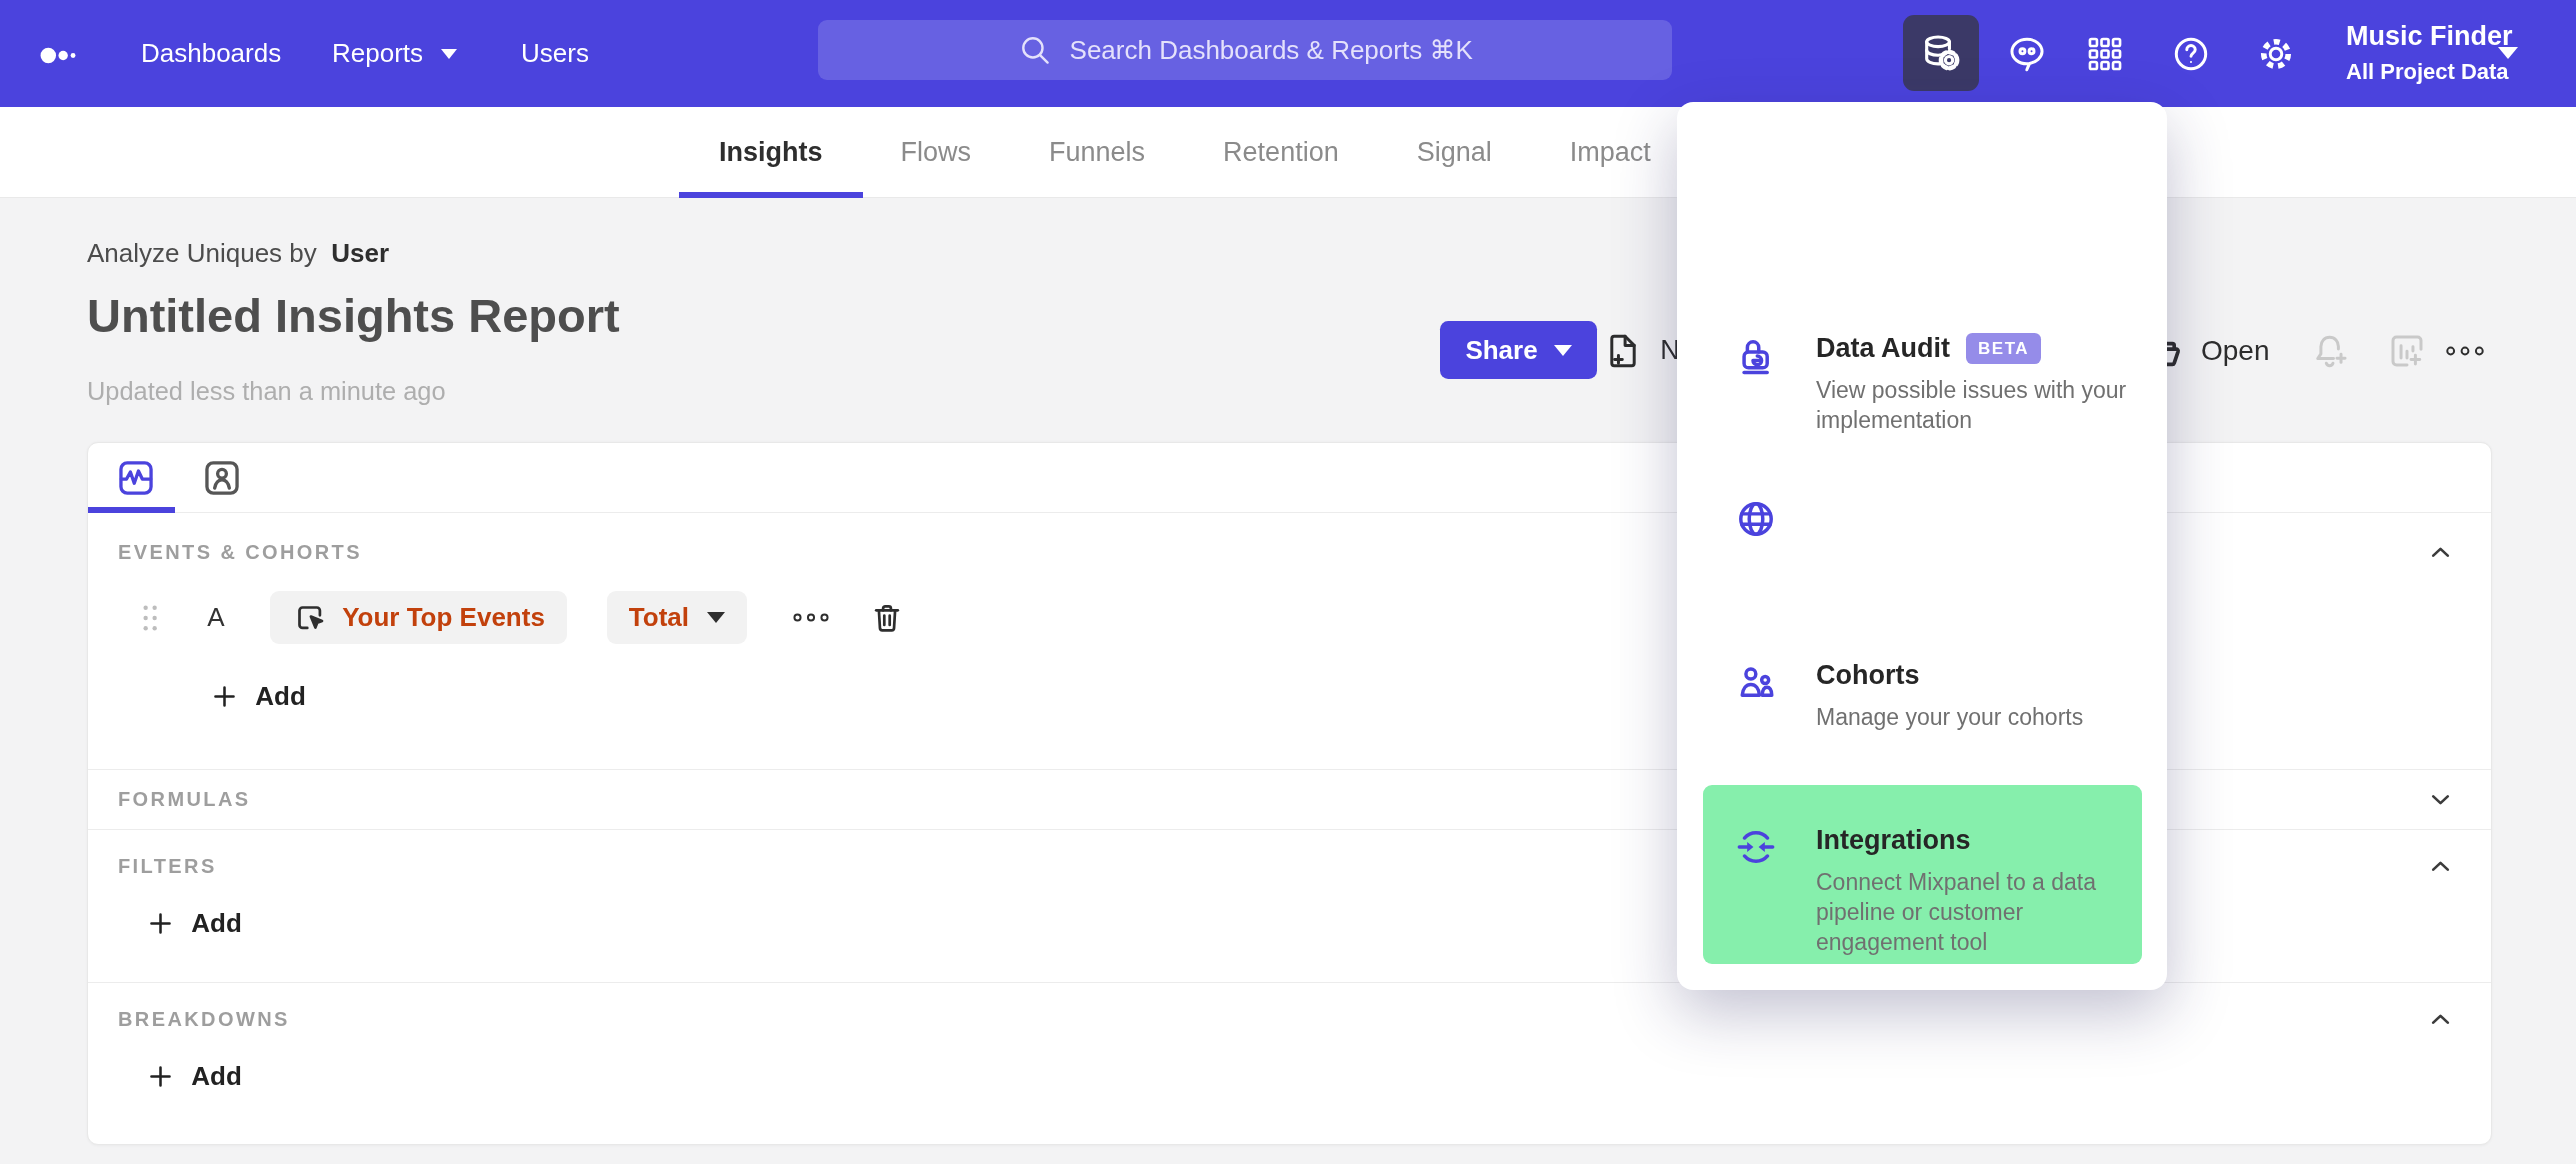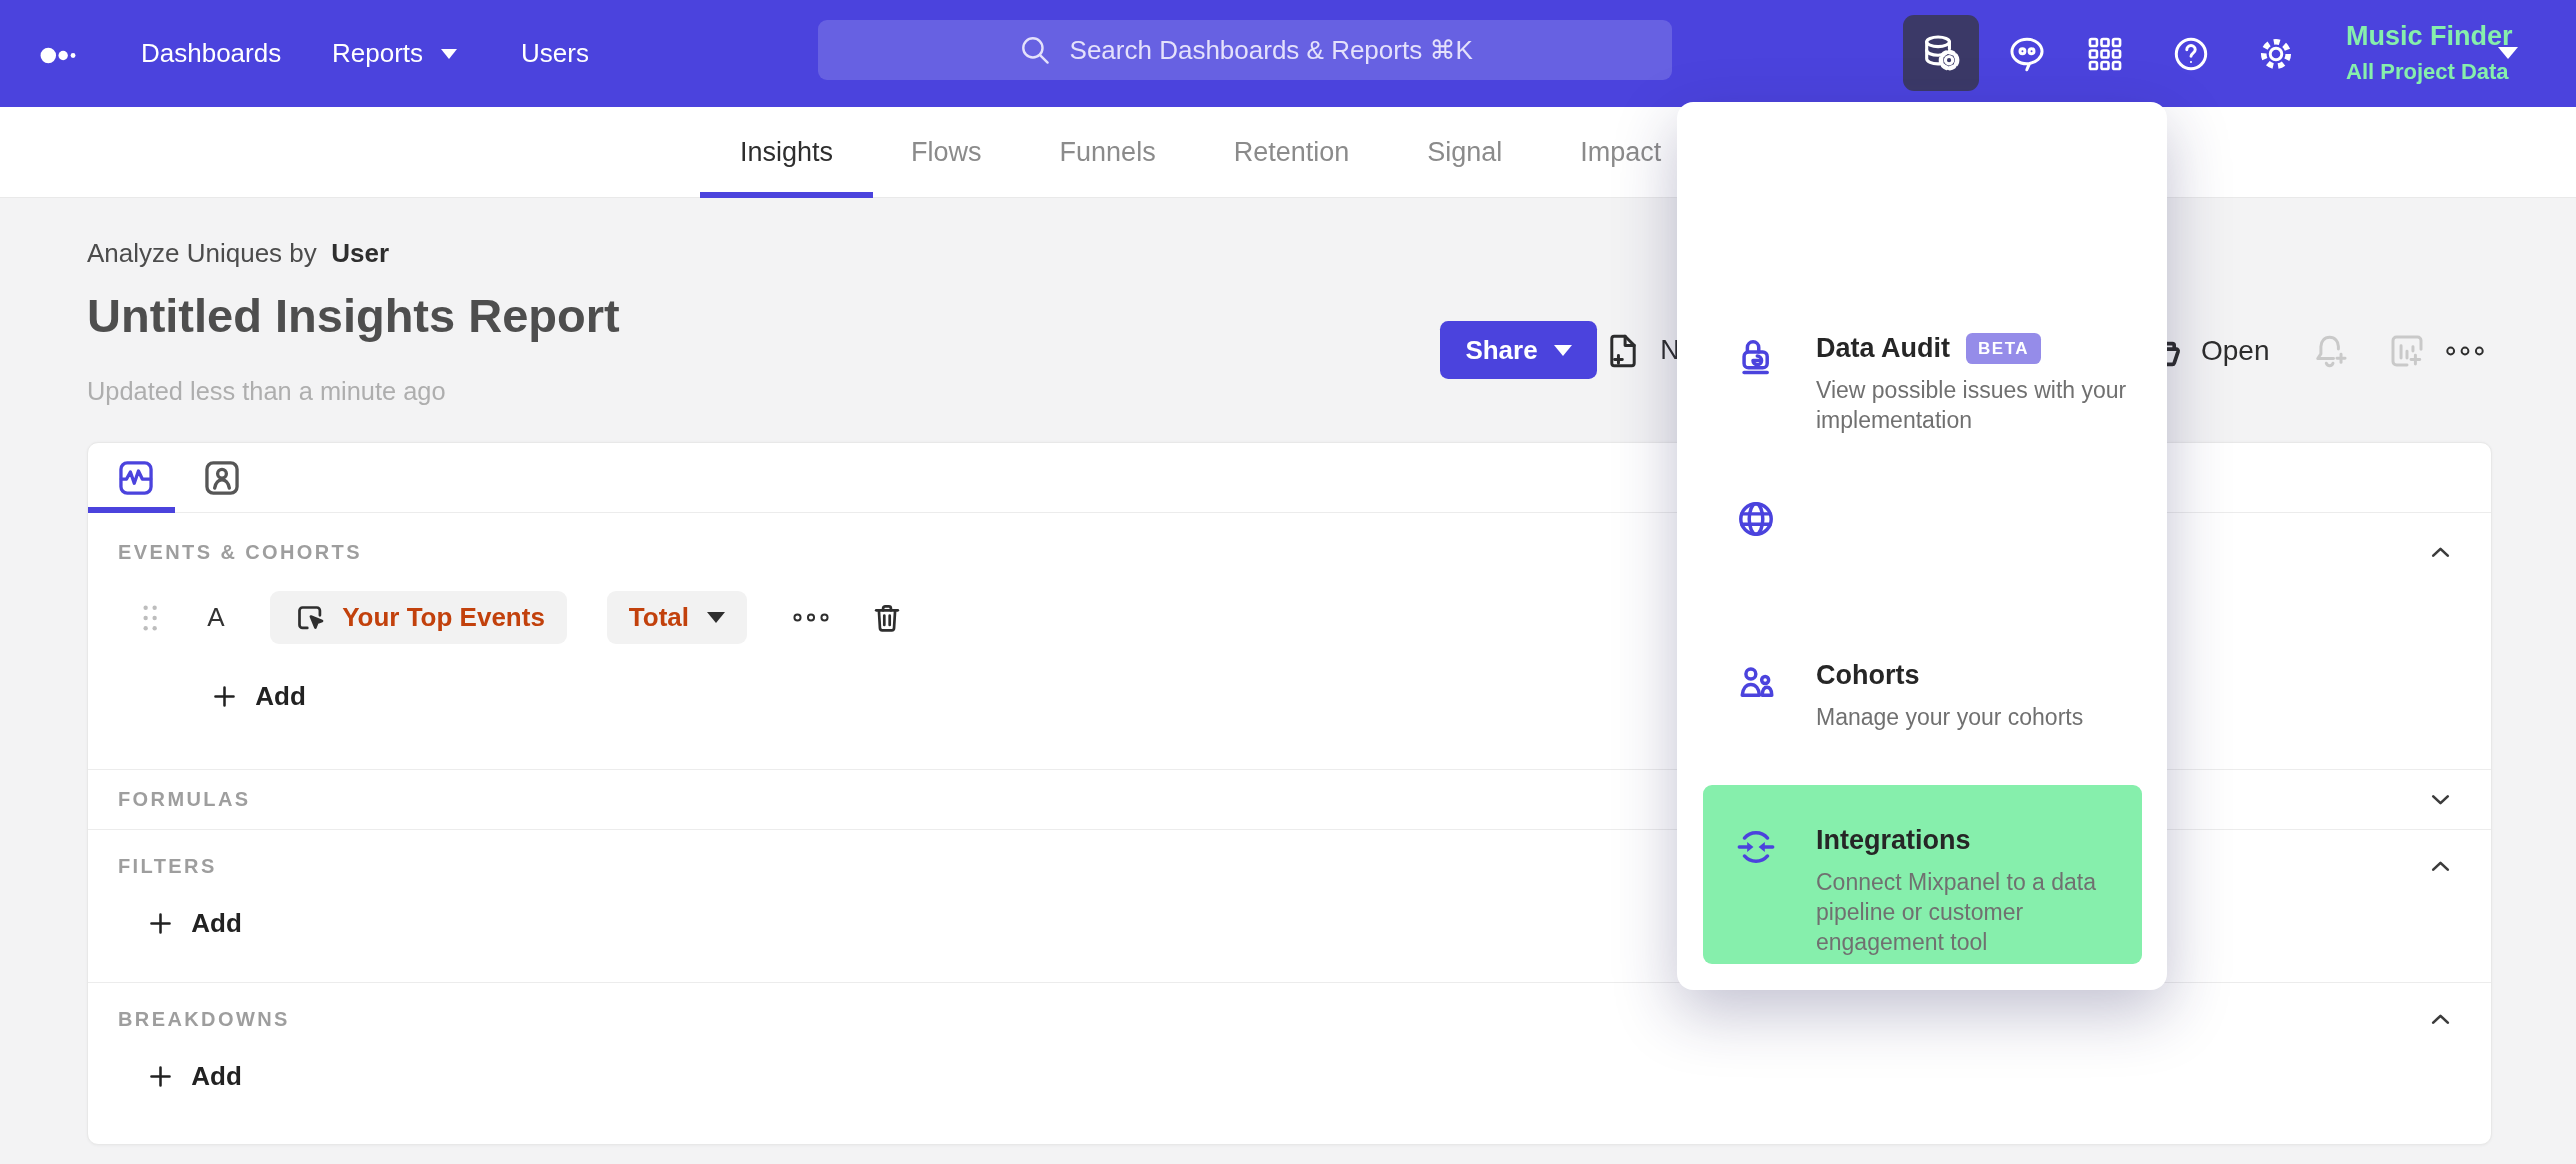--- a/index.html
+++ b/index.html
@@ -18,32 +18,32 @@
   .searchbar { position:absolute; left:818px; top:20px; width:854px; height:60px;
                background:rgba(255,255,255,0.16); border-radius:9px; display:flex; align-items:center;
                justify-content:center; gap:16.3px; color:#e4e1fb; cursor:text; }
   .searchbar svg { width:36px; height:36px; }
   .search-ph { font-size:26px; color:#e4e1fb; }
   .nav-iconbtn { position:absolute; top:33px; width:42px; height:42px; color:#ffffff; cursor:pointer; }
   .nav-iconbtn svg, .active-iconbox svg { width:100%; height:100%; }
   .active-iconbox { position:absolute; left:1903px; top:15.4px; width:76px; height:76px; border-radius:11px;
                     background:#3b3967; display:flex; align-items:center; justify-content:center; cursor:pointer; }
   .active-iconbox svg { width:44px; height:44px; color:#fff; }
-  .project { position:absolute; left:2346px; top:21px; color:#86efac; cursor:pointer; }
+  .project { position:absolute; left:2346px; top:21px; color:#ffffff; cursor:pointer; }
   .project-name { font-size:27px; font-weight:800; }
   .project-scope { font-size:22px; font-weight:700; margin-top:7.3px; }
   .project-caret { position:absolute; left:2498px; top:47px; }
 
   
   .tabbar { position:absolute; left:0; top:107px; width:2576px; height:91px; background:#ffffff;
             border-bottom:0.9px solid #e9e9e9; z-index:5; }
   .tabs { position:absolute; left:719px; top:0; height:91px; display:flex; align-items:center; gap:78px; }
   .tab { font-size:27px; color:#8b8b8b; cursor:pointer; position:relative; height:91px;
          display:flex; align-items:center; }
-  .tab.active { color:#2e2e2e; font-weight:400;margin-left:21px; }
+  .tab.active { color:#2e2e2e; font-weight:700; }
   .tab-underline { position:absolute; left:-40px; right:-40px; bottom:0; height:6.3px; background:#4b43dd; }
 
   
   .analyze-line { position:absolute; left:87px; top:238px; font-size:26px; color:#4c4c4c; font-weight:500; }
   .analyze-line b { color:#2e2e2e; font-weight:700; margin-left:14.5px; }
   .report-title { position:absolute; left:87px; top:288px; font-size:47px; font-weight:700; color:#4e4e4e; }
   .updated { position:absolute; left:87px; top:377px; font-size:25.4px; color:#aeaeae; }
 
   .share-btn { position:absolute; left:1440px; top:321px; height:58px; padding:0 25.4px; background:#4b43dd;
                border-radius:8.2px; display:flex; align-items:center; gap:16.3px; color:#fff; font-size:26px;

